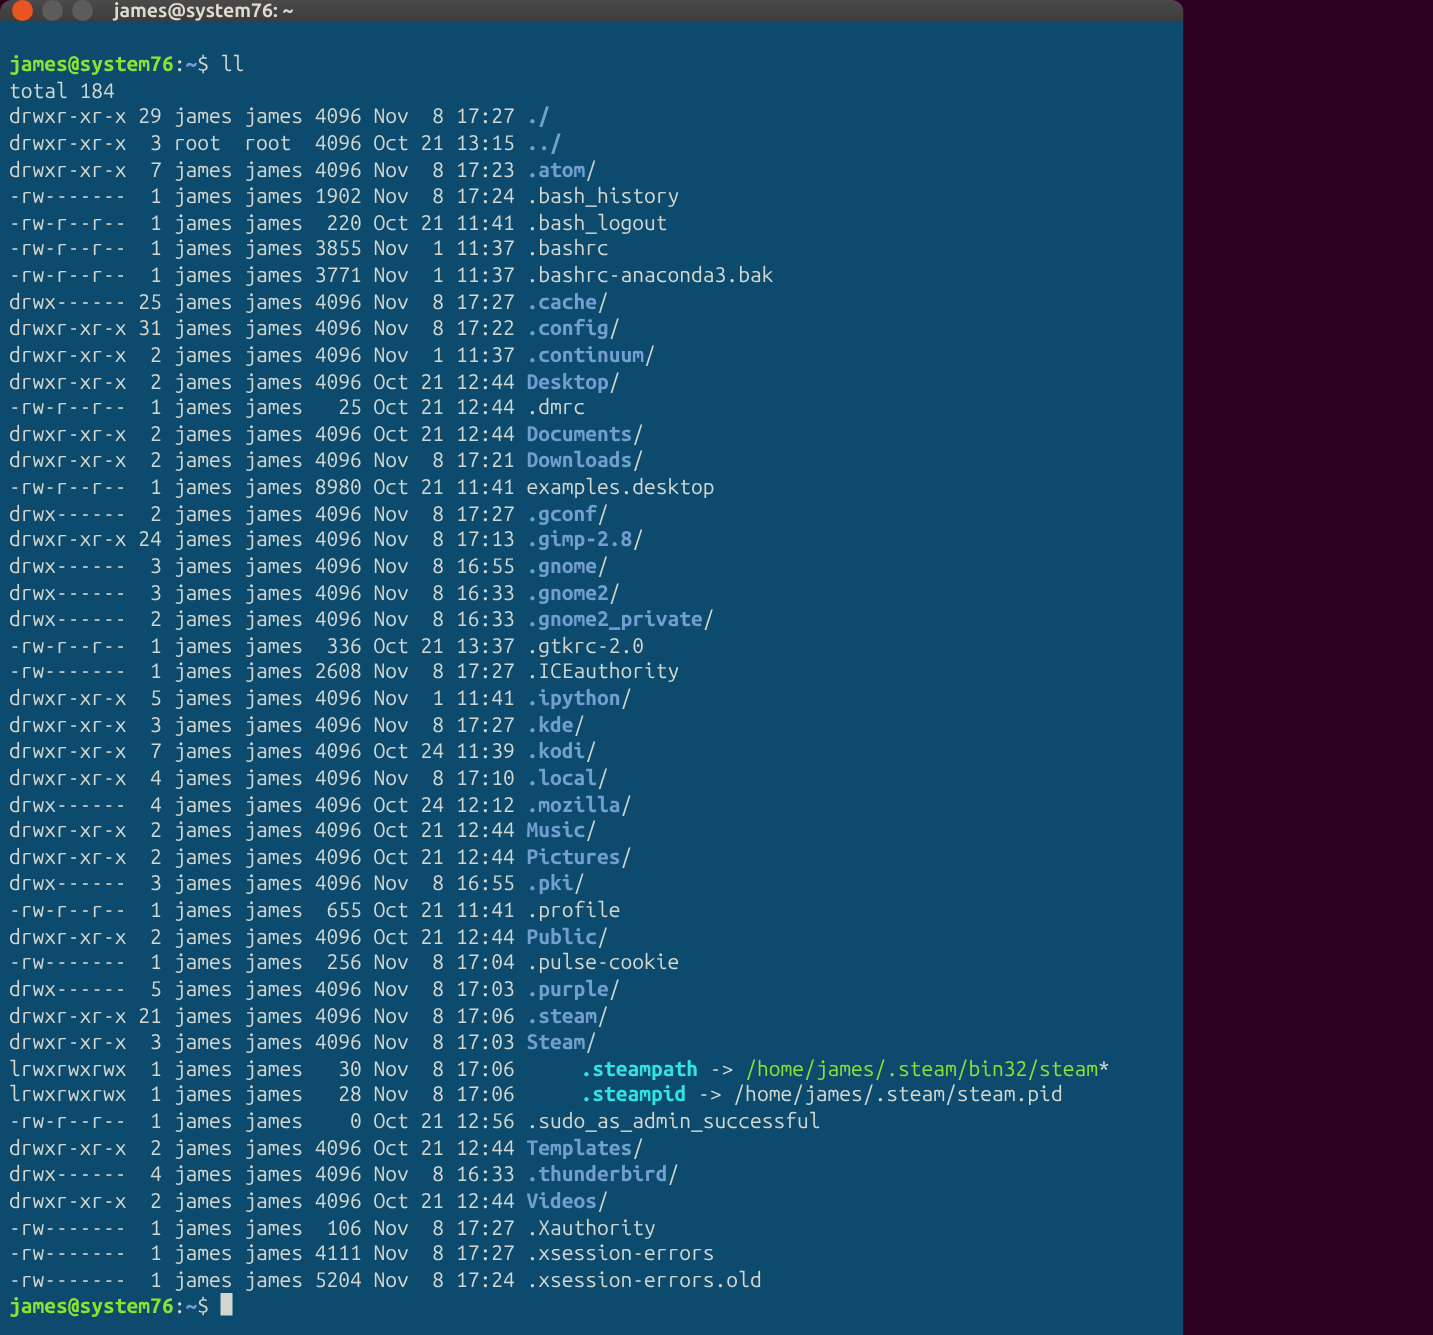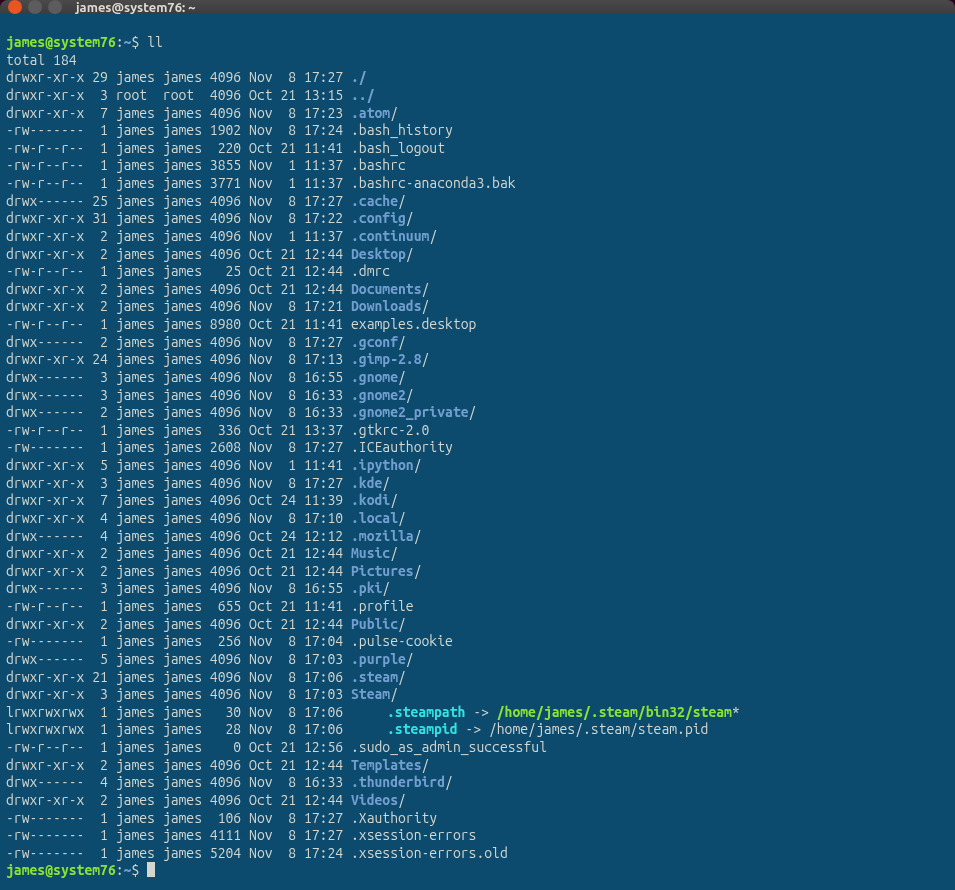--- a/index.html
+++ b/index.html
@@ -6,21 +6,21 @@
   body {
     background: #2c001e;
     width: 955px;
     height: 890px;
     font-family: 'Ubuntu Mono', 'DejaVu Sans Mono', monospace;
     font-size: 14px;
     overflow: hidden;
   }
   .window {
     background: #300a24;
-    width: 955px;
+    width: 789px;
     height: 890px;
     border-radius: 8px 8px 0 0;
     overflow: hidden;
     display: flex;
     flex-direction: column;
   }
   .titlebar {
     background: linear-gradient(to bottom, #4a4a4a, #3c3c3c);
     height: 28px;
     display: flex;
@@ -59,21 +59,21 @@
     font-size: 14px;
     letter-spacing: 0;
   }
   .prompt-user { color: #8ae234; font-weight: bold; }
   .prompt-path { color: #729fcf; font-weight: bold; }
   .prompt-dollar { color: #d3d7cf; }
   .cmd { color: #d3d7cf; }
   .dir { color: #729fcf; font-weight: bold; }
   .link { color: #34e2e2; font-weight: bold; margin-left: 36px; }
   .plain { color: #d3d7cf; }
-  .exec { color: #8ae234; font-weight: bold; }
+  .exec { color: #8ae234; font-weight: normal; }
   .cursor {
     display:inline-block;
     width: 8px;
     height: 15px;
     background: #d3d7cf;
     vertical-align: -2px;
   }
   .row { display:block; }
   .bottom-bar {
     height: 6px;

